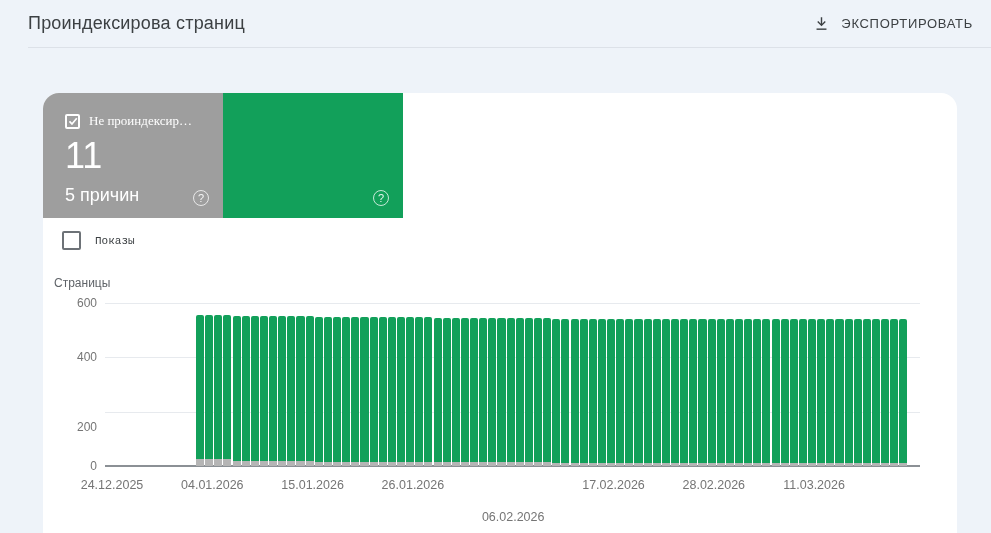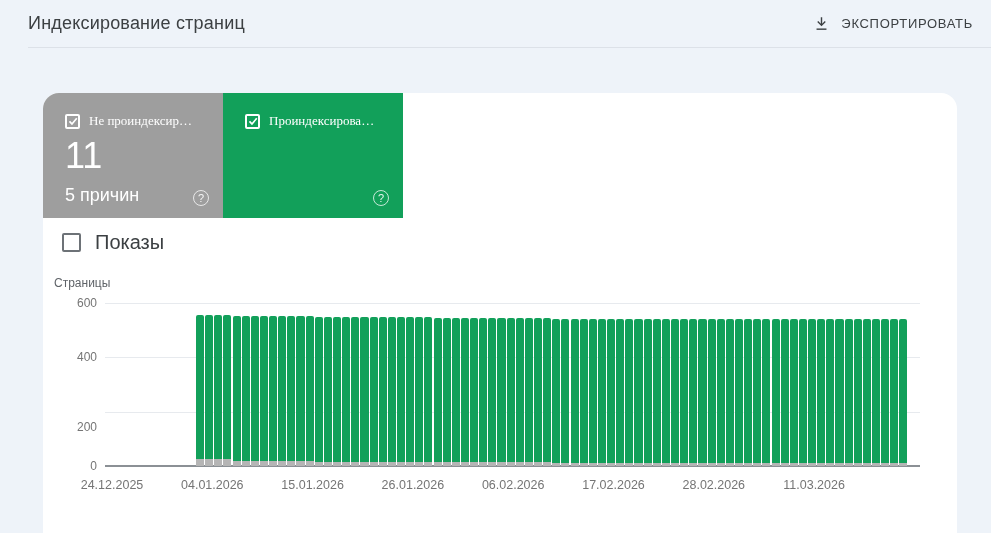--- a/index.html
+++ b/index.html
@@ -33,41 +33,41 @@
   .stat-sub { font-size: 18px; padding: 11px 0 0 22px; }
   .help { position: absolute; right: 14px; bottom: 12px; width: 16px; height: 16px;
           border: 1.5px solid rgba(255,255,255,.75); border-radius: 50%;
           color: rgba(255,255,255,.9); font-size: 11px; line-height: 13px;
           display: flex; align-items: center; justify-content: center; cursor: pointer; }
 
   
   .imp-row { position: absolute; left: 62px; top: 231px; display: flex; align-items: center;
              gap: 14px; cursor: pointer; }
   .imp-cbx { width: 19px; height: 19px; border: 2px solid #6d7277; border-radius: 2px; background: #fff; }
-  .imp-label { font-size: 20px; color: #3c4043; }
+  .imp-label { font-size: 11px; color: #3c4043; font-family: Liberation Mono, monospace; }
 
   
   .chart-ylabel { position: absolute; left: 54px; top: 276px; font-size: 12px; color: #5f6368; }
   .plot { position: absolute; left: 105px; top: 303px; width: 815px; height: 163px; }
   .gridline { position: absolute; left: 0; width: 815px; height: 1px; background: #e7eaee; }
   .gridline.baseline { height: 2px; background: #8b9095; margin-top: -1px; }
   .ytick { position: absolute; left: -54px; width: 46px; text-align: right;
            font-size: 12px; color: #757575; height: 18px; line-height: 18px; }
   .xtick { position: absolute; top: 175px; transform: translateX(-50%);
            font-size: 12.5px; color: #757575; white-space: nowrap; }
   .bar { position: absolute; bottom: 0; width: 8.1px; display: flex; flex-direction: column; z-index: 2; }
   .bar-seg-top { border-radius: 2px 2px 0 0; }
 </style>
 </head>
 <body>
 
 <div class="page">
 
   <div class="header">
-    <h1 class="page-title">Индексирование страниц</h1>
+    <h1 class="page-title">Проиндексирова страниц</h1>
     <button class="export-btn">
       <span style="display:flex;">
         <svg width="17" height="17" viewBox="0 0 24 24" fill="#3c4043" aria-hidden="true">
           <path d="M11 3h2v9.2l3.6-3.6L18 10l-6 6-6-6 1.4-1.4L11 12.2z"></path>
           <path d="M5 19h14v2H5z"></path>
         </svg>
       </span>
       <span>ЭКСПОРТИРОВАТЬ</span>
     </button>
   </div>
@@ -83,28 +83,20 @@
         </svg>
       </span>
       <span class="stat-label">Не проиндексир…</span>
     </div>
     <div class="stat-value">11</div>
     <div class="stat-sub">5 причин</div>
     <span class="help">?</span>
   </div>
 
   <div class="stat-card second" style="background-color: rgb(18, 160, 90);">
-    <div class="stat-top">
-      <span class="cbx">
-        <svg width="10" height="10" viewBox="0 0 24 24" aria-hidden="true">
-          <path d="M3.5 13l6 6L21 5.5" stroke="#fff" stroke-width="4" fill="none"></path>
-        </svg>
-      </span>
-      <span class="stat-label">Проиндексирова…</span>
-    </div>
     <span class="help">?</span>
   </div>
 
   <div class="imp-row">
     <span class="imp-cbx"></span>
     <span class="imp-label">Показы</span>
   </div>
 
   <div class="chart-ylabel">Страницы</div>
   <div class="plot">
@@ -425,19 +417,19 @@
         <div style="height: 2.98833px; background: rgb(181, 181, 181);"></div>
       </div>
       <div class="bar" style="left: 794.395px; height: 147.243px;">
         <div class="bar-seg-top" style="height: 144.255px; background: rgb(18, 160, 90);"></div>
         <div style="height: 2.98833px; background: rgb(181, 181, 181);"></div>
       </div>
       <div class="xtick" style="left: 7px;">24.12.2025</div>
       <div class="xtick" style="left: 107.3px;">04.01.2026</div>
       <div class="xtick" style="left: 207.6px;">15.01.2026</div>
       <div class="xtick" style="left: 307.9px;">26.01.2026</div>
-      <div class="xtick" style="left: 408.2px;">06.02.2026</div>
+      <div class="xtick" style="left: 408.2px; margin-top: 32px;">06.02.2026</div>
       <div class="xtick" style="left: 508.5px;">17.02.2026</div>
       <div class="xtick" style="left: 608.8px;">28.02.2026</div>
       <div class="xtick" style="left: 709.1px;">11.03.2026</div>
     </div>
 
 </div>
 
 </body></html>

